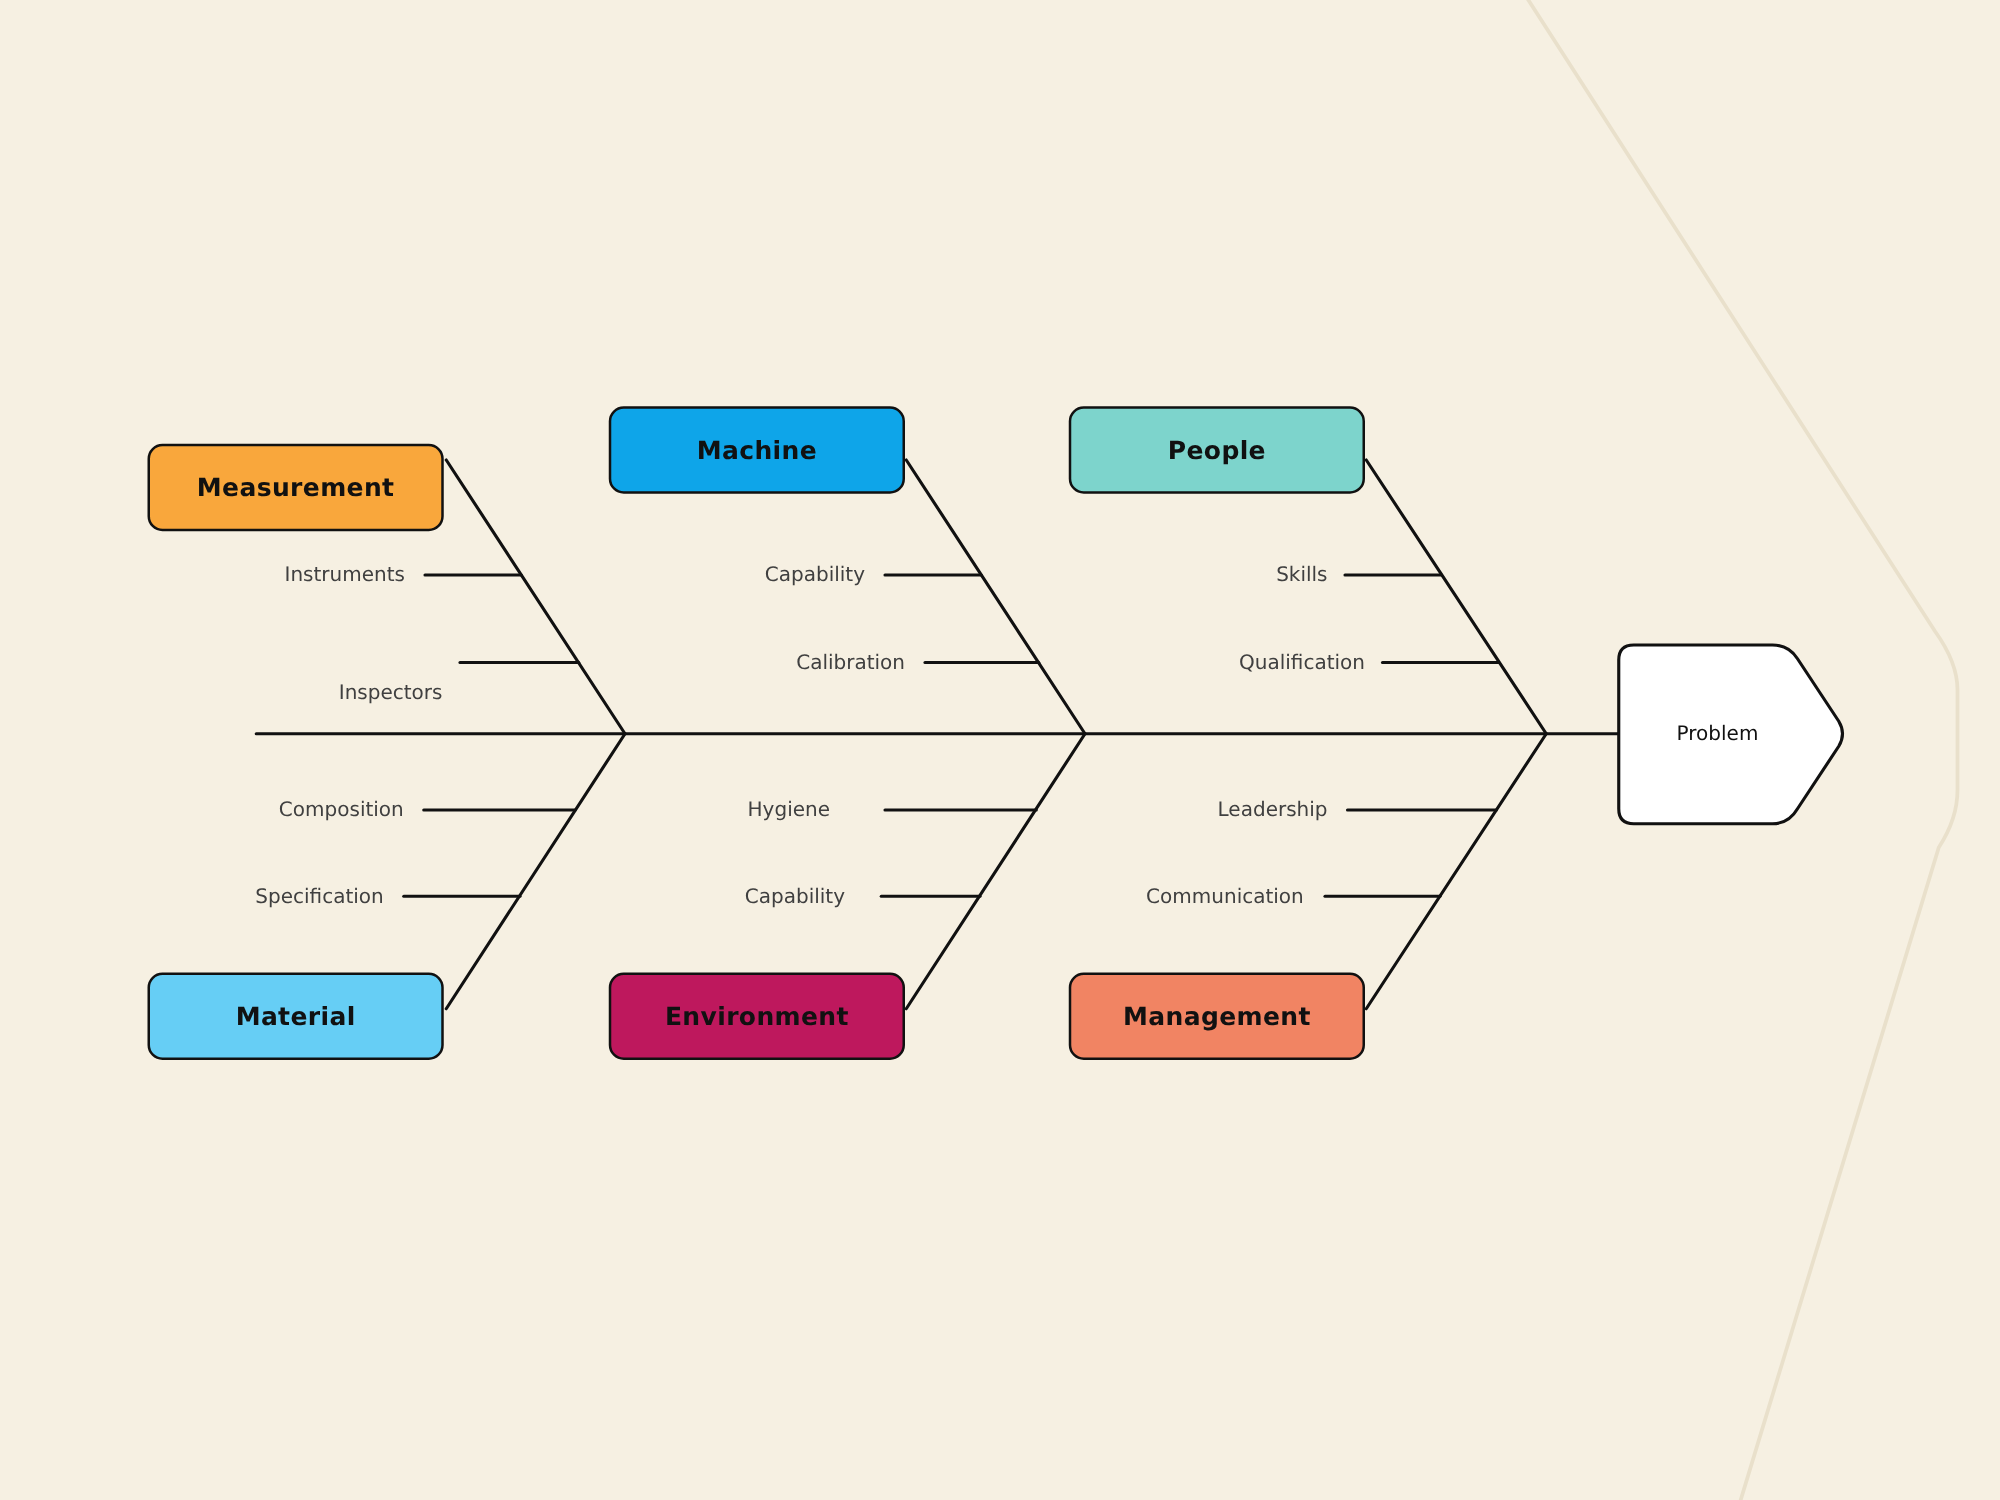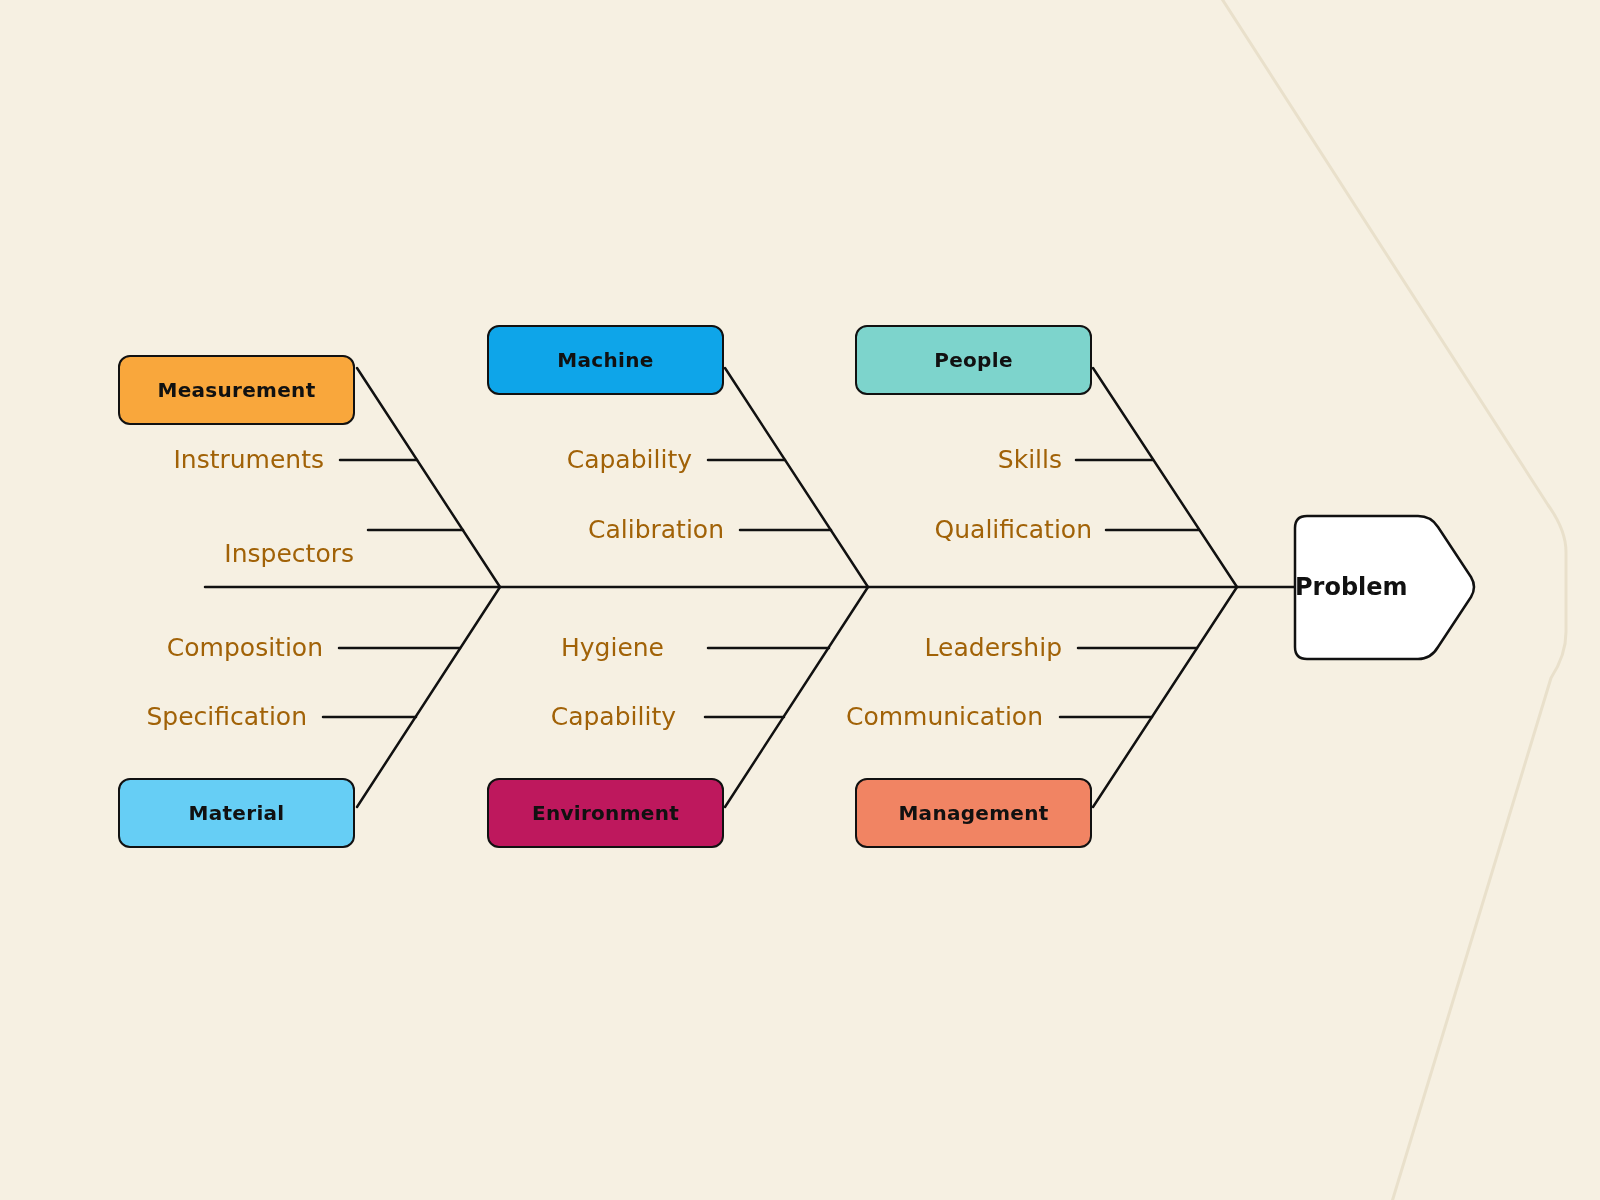--- a/index.html
+++ b/index.html
@@ -34,35 +34,35 @@
   }
   .category-box .box-label {
     font-size: 20px;
     font-weight: 700;
     color: #111111;
     letter-spacing: 0.3px;
     white-space: nowrap;
   }
   .cause-label {
     position: absolute;
-    font-size: 25px;
-    color: #a16207;
+    font-size: 16px;
+    color: #404040;
     white-space: nowrap;
     text-align: right;
     line-height: 28px;
     z-index: 2;
   }
   .problem-label {
     position: absolute;
     left: 1295px;
     top: 573px;
     width: 158px;
-    text-align: left;
-    font-size: 24px;
-    font-weight: 700;
+    text-align: center;
+    font-size: 16px;
+    font-weight: 400;
     color: #111111;
     line-height: 28px;
     z-index: 3;
   }
   
   .pos-measurement { left: 118px; top: 325px; margin-top: 30px; }
   .pos-machine     { left: 487px; top: 325px; }
   .pos-people      { left: 855px; top: 325px; }
   .pos-material    { left: 118px; top: 778px; }
   .pos-environment { left: 487px; top: 778px; }

